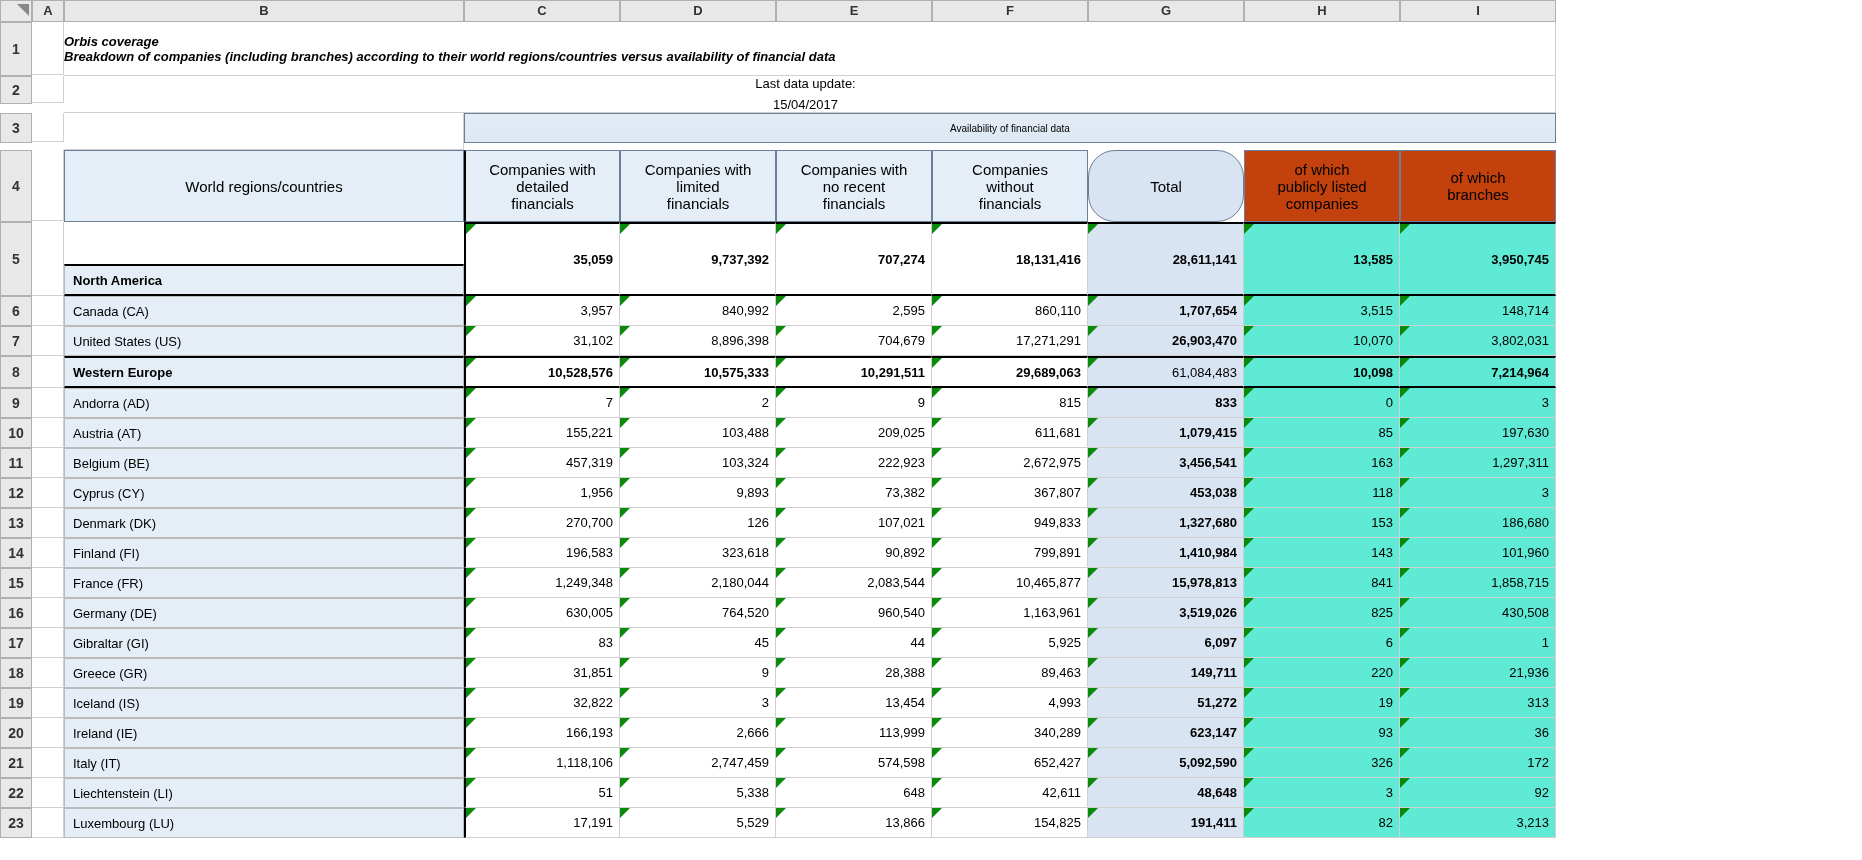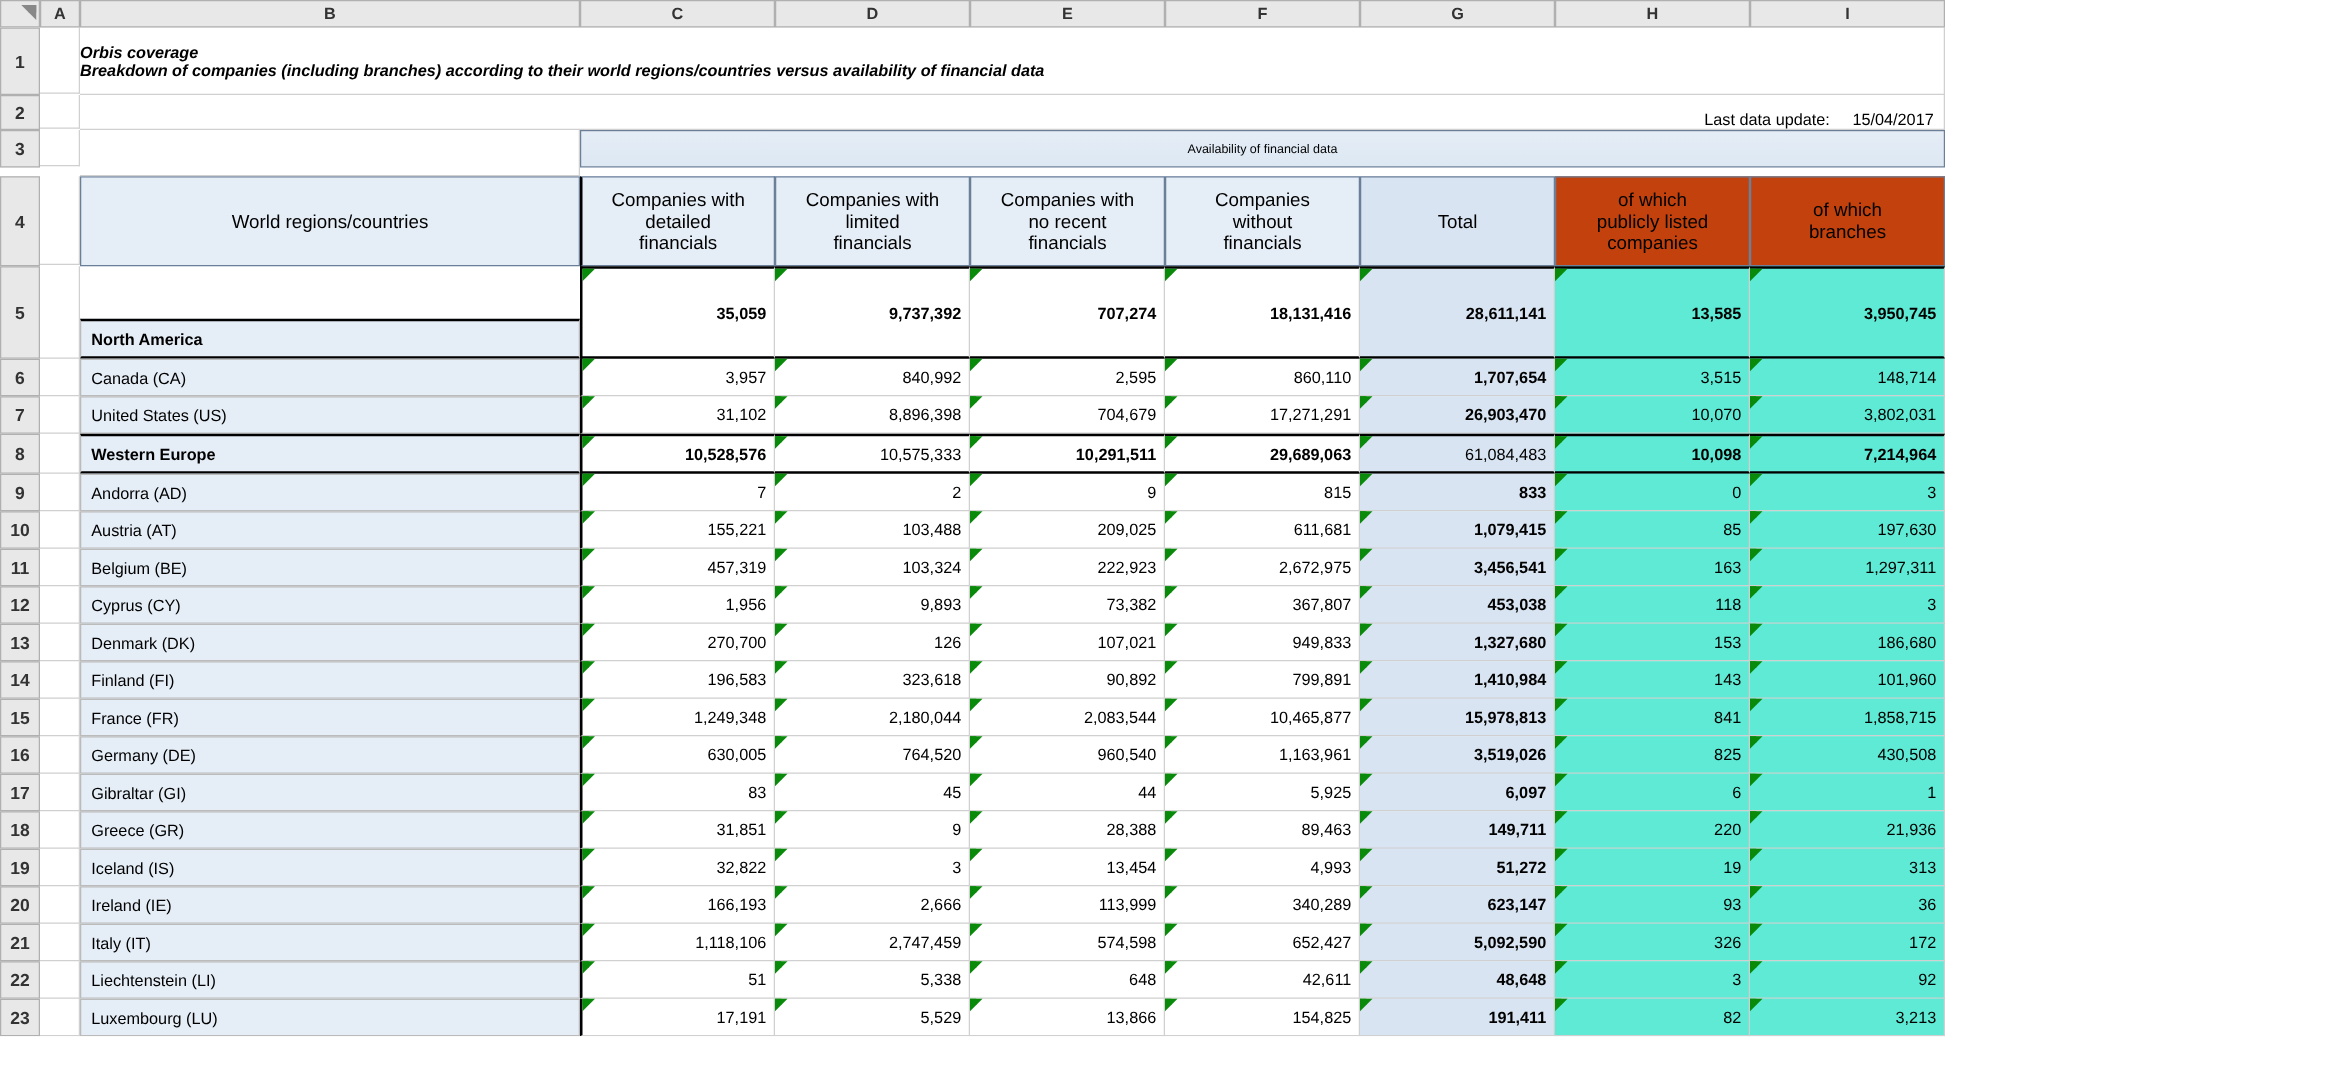--- a/index.html
+++ b/index.html
@@ -7,25 +7,25 @@
   .hdr{background:#e8e8e8;border:1px solid #b0b0b0;text-align:center;font-weight:bold;color:#333;height:20px;line-height:20px;position:relative;}
   .hdr.corner::after{content:"";position:absolute;right:2px;top:3px;border:6px solid transparent;border-top-color:#888;border-right-color:#888;}
   .rowhdr{background:#e8e8e8;border:1px solid #b0b0b0;text-align:center;font-weight:bold;color:#333;display:flex;align-items:center;justify-content:center;font-size:14px;}
   .cell{border-right:1px solid #d0d0d0;border-bottom:1px solid #d0d0d0;padding:4px 6px;position:relative;min-height:20px;display:flex;align-items:center;}
   .num{justify-content:flex-end;}
   .titleRow{height:52px;}
   .title1{font-weight:bold;text-align:center;}
   .title2{font-weight:bold;text-align:center;}
   .titleCell{grid-column:3 / span 8;display:flex;flex-direction:column;align-items:flex-start;justify-content:center;border-right:1px solid #d0d0d0;border-bottom:1px solid #d0d0d0;font-style:italic;}
   .updateRow{height:26px;}
-  .updateCell{grid-column:3 / span 8;display:flex;justify-content:flex-end;align-items:flex-end;padding-right:8px;border-right:1px solid #d0d0d0;border-bottom:1px solid #d0d0d0;gap:18px;}
+  .updateCell{grid-column:3 / span 8;display:flex;justify-content:flex-end;align-items:center;padding-right:8px;border-right:1px solid #d0d0d0;border-bottom:1px solid #d0d0d0;gap:6px;flex-direction:column;}
   .mergedHeader{grid-column:4 / span 7;background:linear-gradient(180deg,#e5edf6,#dde8f3);border:1px solid #6b7f99;text-align:center;font-size:10px;display:flex;align-items:center;justify-content:center;height:28px;}
   .colHdrRow{height:70px;}
   .colHdr{background:#e5edf6;border:1px solid #6b7f99;text-align:center;display:flex;align-items:center;justify-content:center;white-space:pre-line;font-size:15px;padding:2px;}
-  .colHdr.b1{background:#d8e4f1;}
+  .colHdr.b1{background:#d8e4f1;border-radius:27px;}
   .colHdr.b2{background:#c2410c;}
   .rowLabel{background:#e5edf6;border:1px solid #bbb;padding-left:8px;}
   .shade1{background:#d8e4f1;font-weight:bold;}
   .shade2{background:#5eead4;}
   .tri::before{content:"";position:absolute;left:0;top:0;border:5px solid transparent;border-top-color:#0a8a0a;border-left-color:#0a8a0a;}
   .blankA{border-right:1px solid #d0d0d0;border-bottom:1px solid #d0d0d0;}
   .thickLeft{border-left:2px solid #000;}
   .h28{height:28px;}
 </style>
 </head>
@@ -106,21 +106,21 @@
     <div class="cell num tri ">8,896,398</div>
     <div class="cell num tri ">704,679</div>
     <div class="cell num tri ">17,271,291</div>
     <div class="cell num tri shade1">26,903,470</div>
     <div class="cell num tri shade2">10,070</div>
     <div class="cell num tri shade2">3,802,031</div>
     <div class="rowhdr">8</div>
     <div class="blankA"></div>
     <div class="cell rowLabel" style="font-weight: bold; border-top: 2px solid rgb(0, 0, 0); border-bottom: 2px solid rgb(0, 0, 0);">Western Europe</div>
     <div class="cell num tri  thickLeft" style="font-weight: bold; border-top: 2px solid rgb(0, 0, 0); border-bottom: 2px solid rgb(0, 0, 0);">10,528,576</div>
-    <div class="cell num tri " style="font-weight: normal; border-top: 2px solid rgb(0, 0, 0); border-bottom: 2px solid rgb(0, 0, 0);">10,575,333</div>
+    <div class="cell num tri " style="font-weight: bold; border-top: 2px solid rgb(0, 0, 0); border-bottom: 2px solid rgb(0, 0, 0);">10,575,333</div>
     <div class="cell num tri " style="font-weight: bold; border-top: 2px solid rgb(0, 0, 0); border-bottom: 2px solid rgb(0, 0, 0);">10,291,511</div>
     <div class="cell num tri " style="font-weight: bold; border-top: 2px solid rgb(0, 0, 0); border-bottom: 2px solid rgb(0, 0, 0);">29,689,063</div>
     <div class="cell num tri shade1" style="font-weight: normal; border-top: 2px solid rgb(0, 0, 0); border-bottom: 2px solid rgb(0, 0, 0);">61,084,483</div>
     <div class="cell num tri shade2" style="font-weight: bold; border-top: 2px solid rgb(0, 0, 0); border-bottom: 2px solid rgb(0, 0, 0);">10,098</div>
     <div class="cell num tri shade2" style="font-weight: bold; border-top: 2px solid rgb(0, 0, 0); border-bottom: 2px solid rgb(0, 0, 0);">7,214,964</div>
     <div class="rowhdr">9</div>
     <div class="blankA"></div>
     <div class="cell rowLabel">Andorra (AD)</div>
     <div class="cell num tri  thickLeft">7</div>
     <div class="cell num tri ">2</div>

